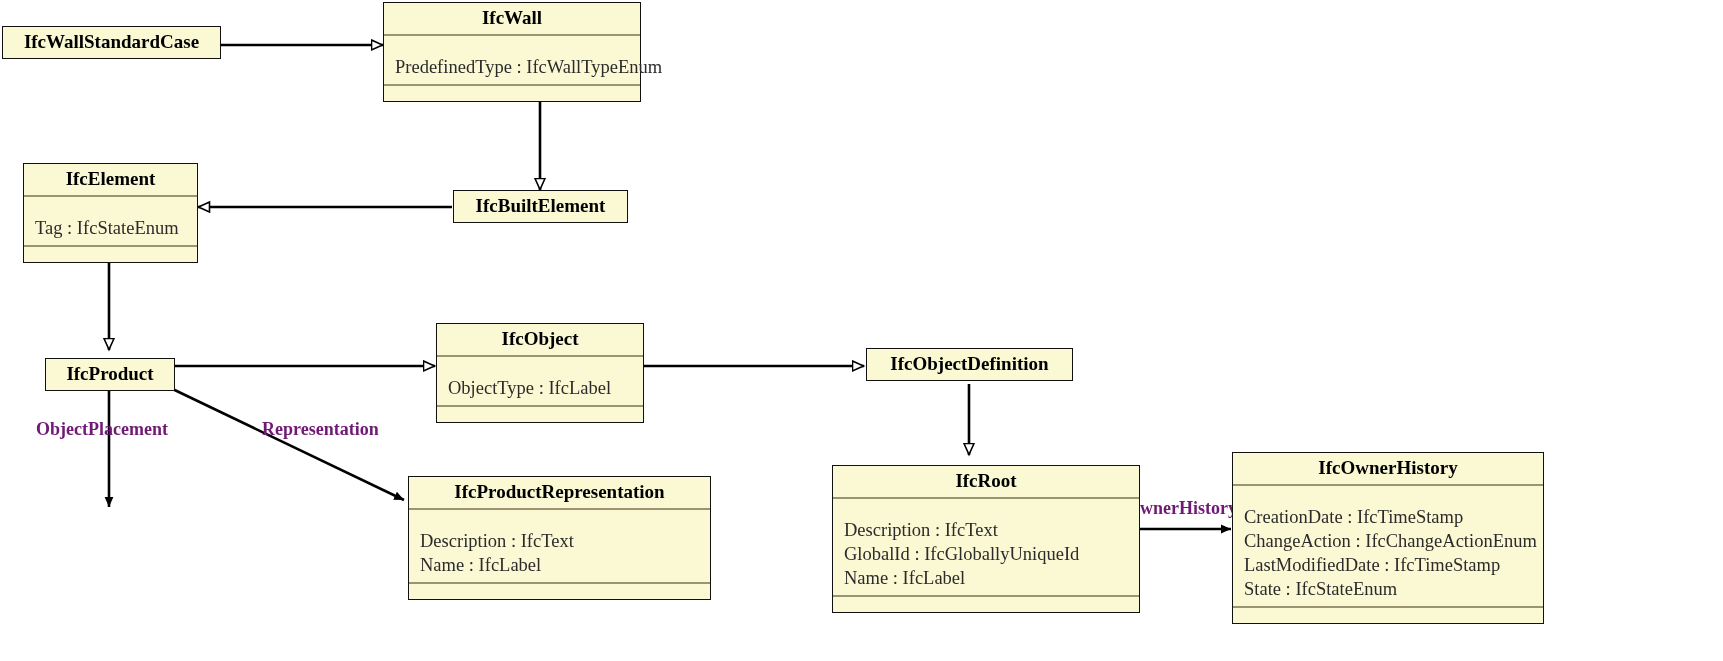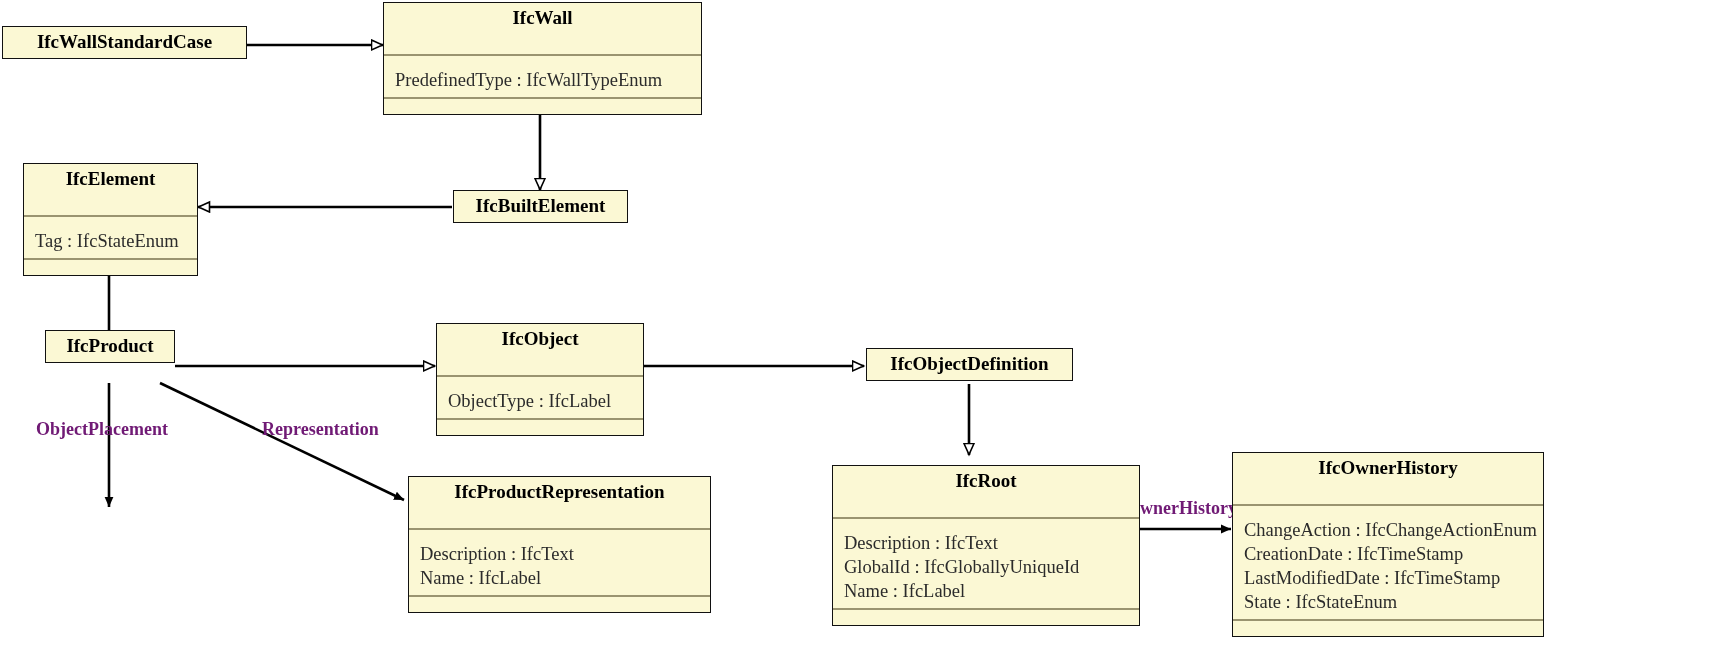--- a/index.html
+++ b/index.html
@@ -28,26 +28,25 @@
     text-align: center;
     font-weight: bold;
     font-size: 19px;
     color: #000000;
     padding: 5px 10px 6px 10px;
     line-height: 1.05;
     white-space: nowrap;
   }
   .uml-attrs {
     border-top: 2px solid #9a9470;
-    padding: 12px 11px 5px 11px;
+    padding: 19px 11px 5px 11px;
     font-size: 18.5px;
     color: #2b2b2b;
     line-height: 1.30;
     white-space: nowrap;
-    margin-top: 20px;
   }
   .uml-attrs .attr { display: block; }
   .uml-ops {
     border-top: 2px solid #9a9470;
     min-height: 15px;
   }
   
   .edge-layer {
     position: absolute;
     left: 0; top: 0;
@@ -99,45 +98,45 @@
 
     <line x1="1108" y1="529" x2="1231" y2="529" stroke="#000000" stroke-width="2.6" marker-end="url(#solid-arrow)"></line>
   </svg>
 
   <div class="edge-label" style="left:36px; top:419px;">ObjectPlacement</div>
 
   <div class="edge-label" style="left:262px; top:419px;">Representation</div>
 
   <div class="edge-label" style="left:1126px; top:498px;">OwnerHistory</div>
 
-  <div class="uml-class" style="left:2px; top:26px; width:245px;">
+  <div class="uml-class" style="left:2px; top:26px; width:219px;">
     <div class="uml-title">IfcWallStandardCase</div>
   </div>
 
-  <div class="uml-class" style="left:383px; top:2px; width:319px;">
+  <div class="uml-class" style="left:383px; top:2px; width:258px;">
     <div class="uml-title">IfcWall</div>
     <div class="uml-attrs">
       <span class="attr">PredefinedType : IfcWallTypeEnum</span>
     </div>
     <div class="uml-ops"></div>
   </div>
 
   <div class="uml-class" style="left:23px; top:163px; width:175px;">
     <div class="uml-title">IfcElement</div>
     <div class="uml-attrs">
       <span class="attr">Tag : IfcStateEnum</span>
     </div>
     <div class="uml-ops"></div>
   </div>
 
   <div class="uml-class" style="left:453px; top:190px; width:175px;">
     <div class="uml-title">IfcBuiltElement</div>
   </div>
 
-  <div class="uml-class" style="left:45px; top:330px; width:130px;">
+  <div class="uml-class" style="left:45px; top:358px; width:130px;">
     <div class="uml-title">IfcProduct</div>
   </div>
 
   <div class="uml-class" style="left:436px; top:323px; width:208px;">
     <div class="uml-title">IfcObject</div>
     <div class="uml-attrs">
       <span class="attr">ObjectType : IfcLabel</span>
     </div>
     <div class="uml-ops"></div>
   </div>
@@ -162,21 +161,21 @@
       <span class="attr">Description : IfcText</span>
       <span class="attr">GlobalId : IfcGloballyUniqueId</span>
       <span class="attr">Name : IfcLabel</span>
     </div>
     <div class="uml-ops"></div>
   </div>
 
   <div class="uml-class" style="left:1232px; top:452px; width:312px;">
     <div class="uml-title">IfcOwnerHistory</div>
     <div class="uml-attrs">
+      <span class="attr">CreationDate : IfcTimeStamp</span>
       <span class="attr">ChangeAction : IfcChangeActionEnum</span>
-      <span class="attr">CreationDate : IfcTimeStamp</span>
       <span class="attr">LastModifiedDate : IfcTimeStamp</span>
       <span class="attr">State : IfcStateEnum</span>
     </div>
     <div class="uml-ops"></div>
   </div>
 
 </div>
 
 </body></html>

